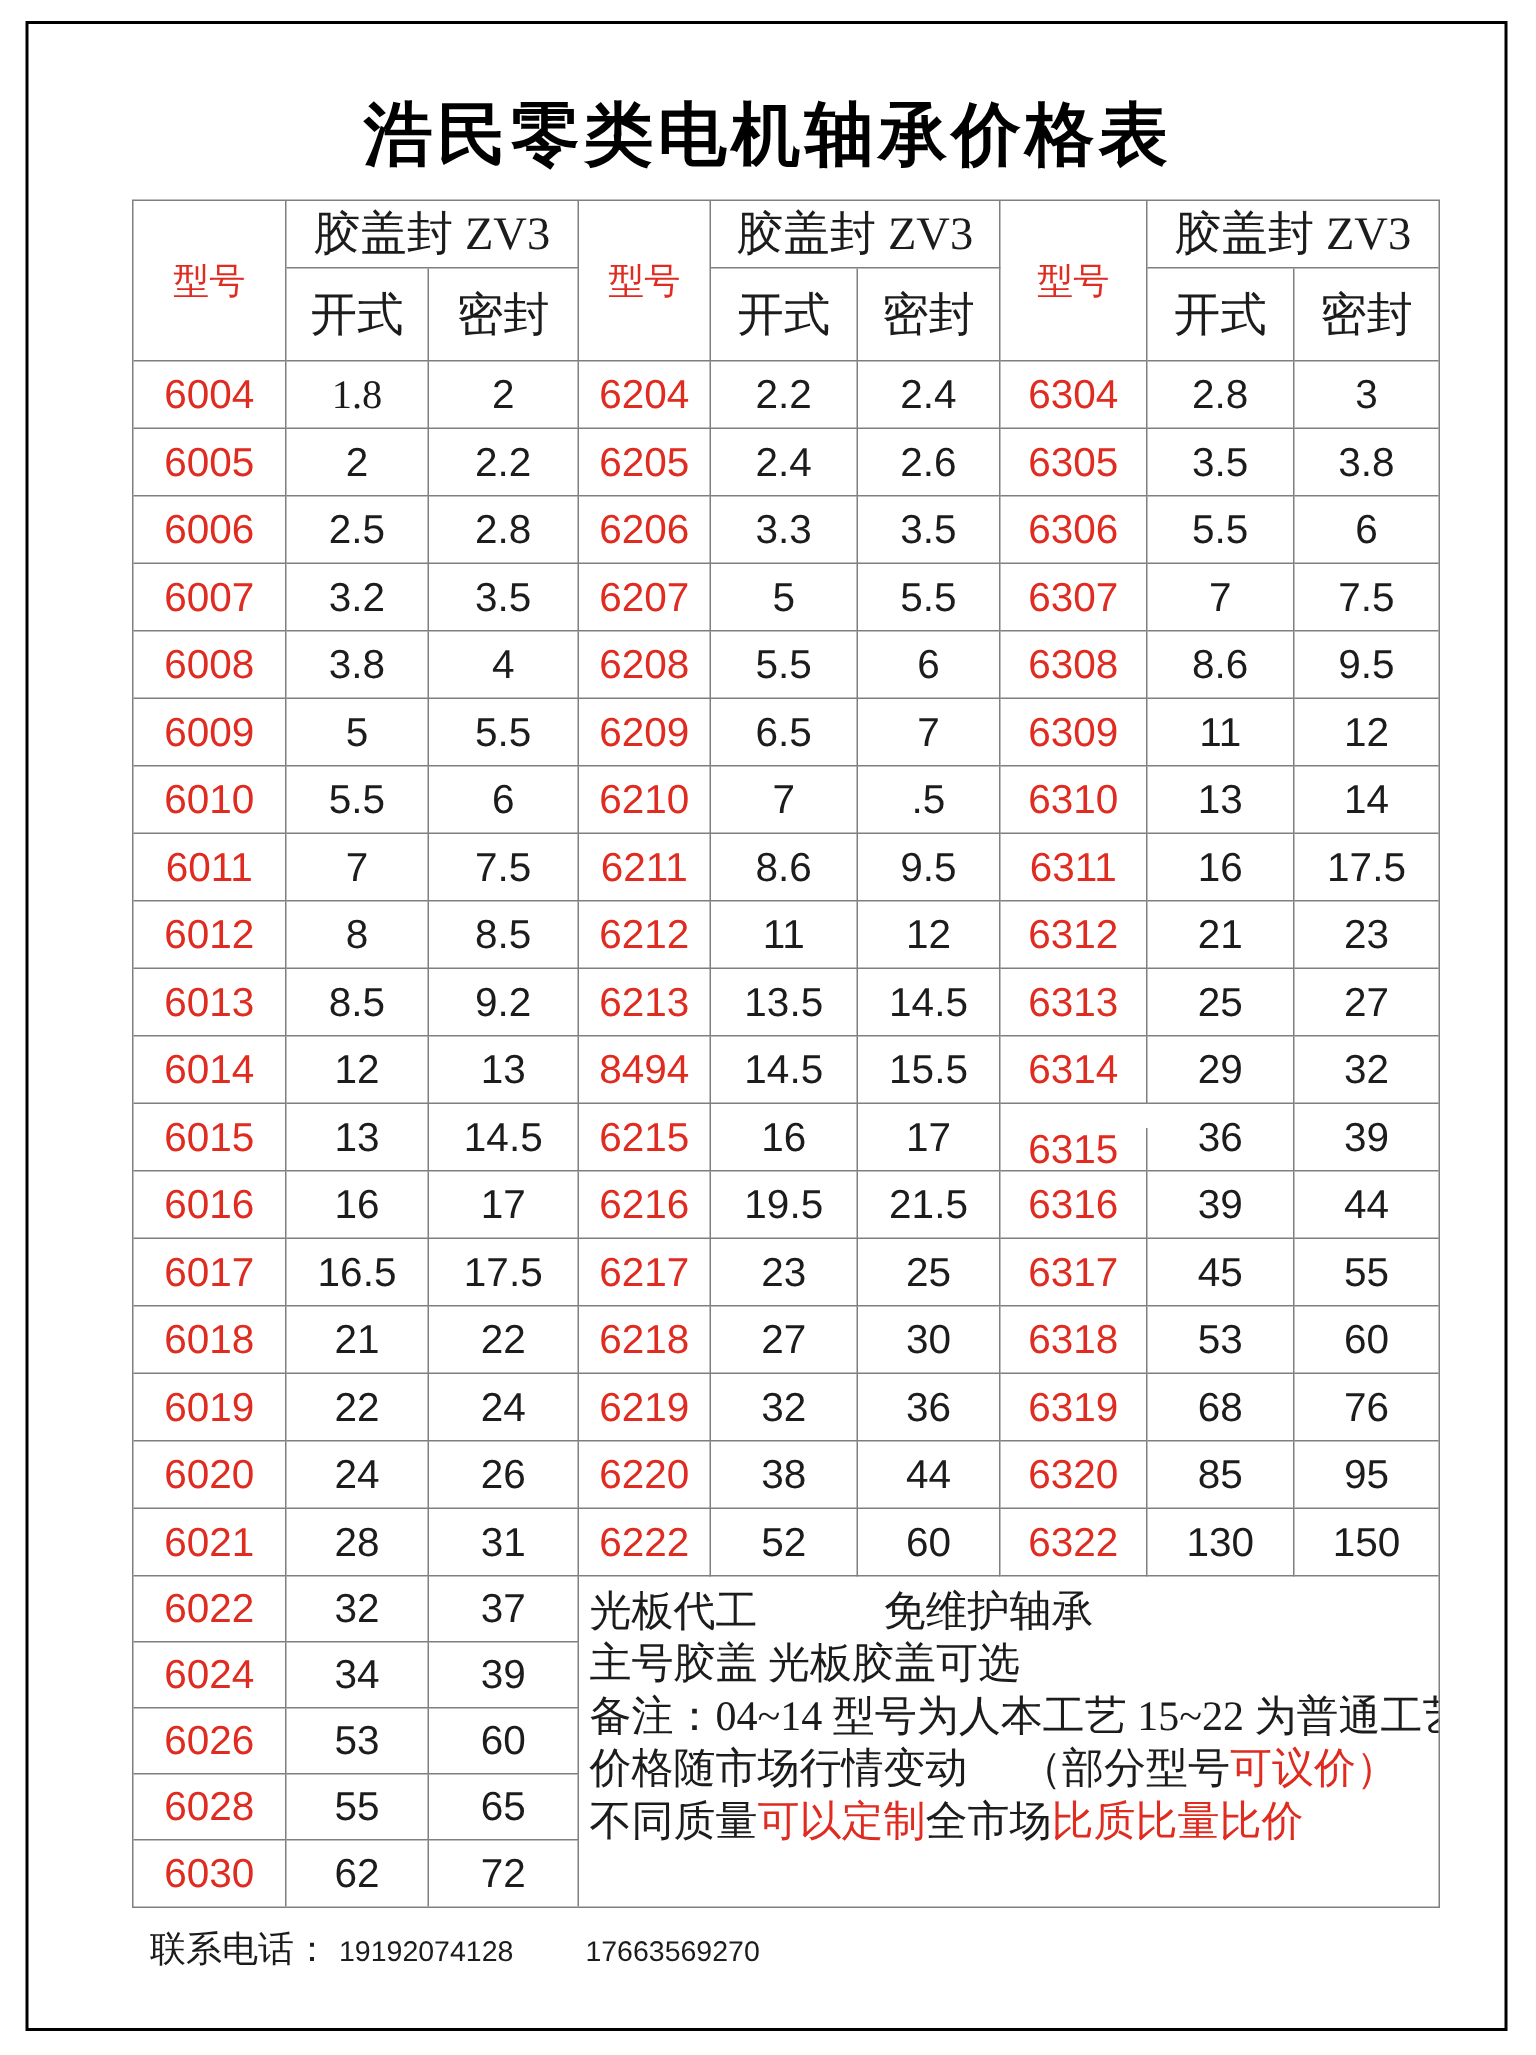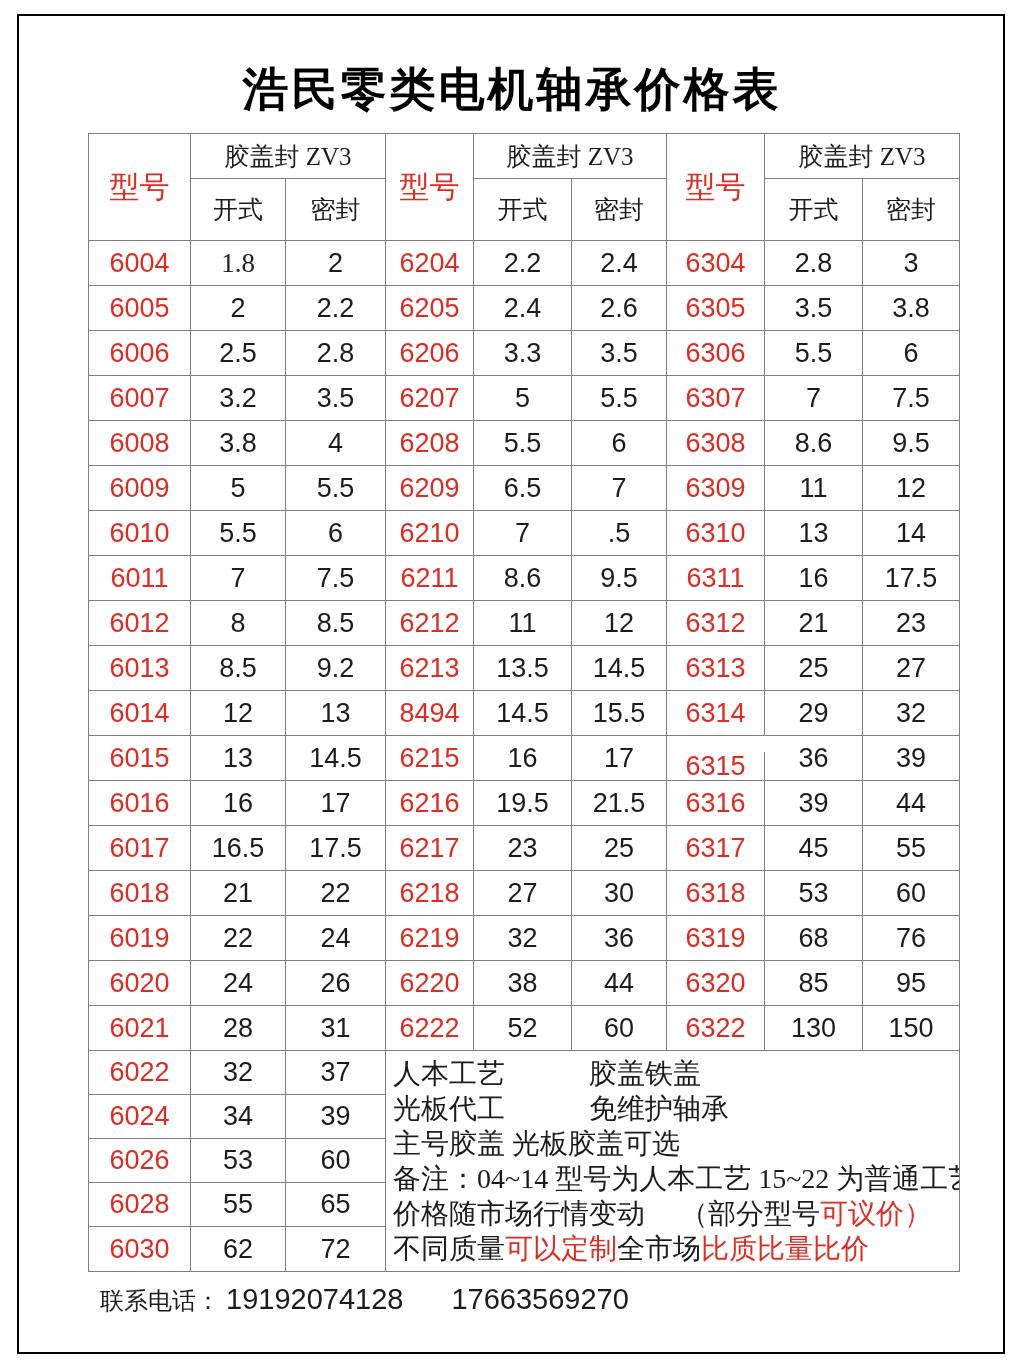--- a/index.html
+++ b/index.html
@@ -19,29 +19,29 @@
     grid-template-columns:102px 95px 100px 88px 98px 95px 98px 98px 96px;
     grid-template-rows:45px 62px repeat(18,45px) repeat(5,44px);
     border:1px solid var(--grid);box-sizing:border-box;background:#fff;}
   .c{display:flex;align-items:center;justify-content:center;
     border-right:1px solid var(--grid);border-bottom:1px solid var(--grid);
     box-sizing:border-box;overflow:hidden;}
   .nr{border-right:none;}
   .nb{border-bottom:none;}
   .model{font-family:"Liberation Sans","DejaVu Sans",sans-serif;font-size:27px;color:var(--red);}
   .val{font-family:"Liberation Sans","DejaVu Sans",sans-serif;font-size:27px;color:var(--ink);}
-  .hmodel{font-family:"Liberation Serif","DejaVu Serif",serif;font-size:30px;color:var(--red);}
-  .hgroup,.hsub{font-family:"Liberation Serif","DejaVu Serif",serif;font-size:25px;color:var(--ink);}
+  .hmodel{font-family:"Liberation Serif","DejaVu Serif",serif;font-size:24px;color:var(--red);}
+  .hgroup,.hsub{font-family:"Liberation Serif","DejaVu Serif",serif;font-size:31px;color:var(--ink);}
   .notes{flex-direction:column;align-items:flex-start;justify-content:flex-start;
     padding:5px 7px;font-family:"Liberation Serif","DejaVu Serif",serif;font-size:28px;color:var(--ink);}
   .nline{height:35px;display:flex;align-items:center;white-space:nowrap;}
   .red{color:var(--red);}
   .footer{position:absolute;left:100px;top:1283px;font-family:"Liberation Serif","DejaVu Serif",serif;
     font-size:24px;color:var(--ink);white-space:nowrap;}
-  .footer .num{font-family:"Liberation Sans","DejaVu Sans",sans-serif;font-size:29px;}
+  .footer .num{font-family:"Liberation Sans","DejaVu Sans",sans-serif;font-size:19px;}
   .footer .p1{margin-left:6px;}
   .footer .p2{margin-left:48px;}
 </style>
 </head>
 <body>
 
 <div class="page">
   <div class="frame"></div>
   <div class="title">浩民零类电机轴承价格表</div>
   <div class="grid">
@@ -229,23 +229,20 @@
       <div class="c val" style="grid-area: 18 / 8 / 19 / 9;">68</div>
       <div class="c val nr" style="grid-area: 18 / 9 / 19 / 10;">76</div>
       <div class="c model" style="grid-area: 19 / 7 / 20 / 8;">6320</div>
       <div class="c val" style="grid-area: 19 / 8 / 20 / 9;">85</div>
       <div class="c val nr" style="grid-area: 19 / 9 / 20 / 10;">95</div>
       <div class="c model" style="grid-area: 20 / 7 / 21 / 8;">6322</div>
       <div class="c val" style="grid-area: 20 / 8 / 21 / 9;">130</div>
       <div class="c val nr" style="grid-area: 20 / 9 / 21 / 10;">150</div>
       <div class="c notes nr nb" style="grid-area: 21 / 4 / 26 / 10;">
         <div class="nline">
-          <span>人本工艺　　　胶盖铁盖</span>
-        </div>
-        <div class="nline">
           <span>光板代工　　　免维护轴承</span>
         </div>
         <div class="nline">
           <span>主号胶盖 光板胶盖可选</span>
         </div>
         <div class="nline">
           <span>备注：04~14 型号为人本工艺  15~22 为普通工艺</span>
         </div>
         <div class="nline">
           <span>价格随市场行情变动　 （部分型号</span>

